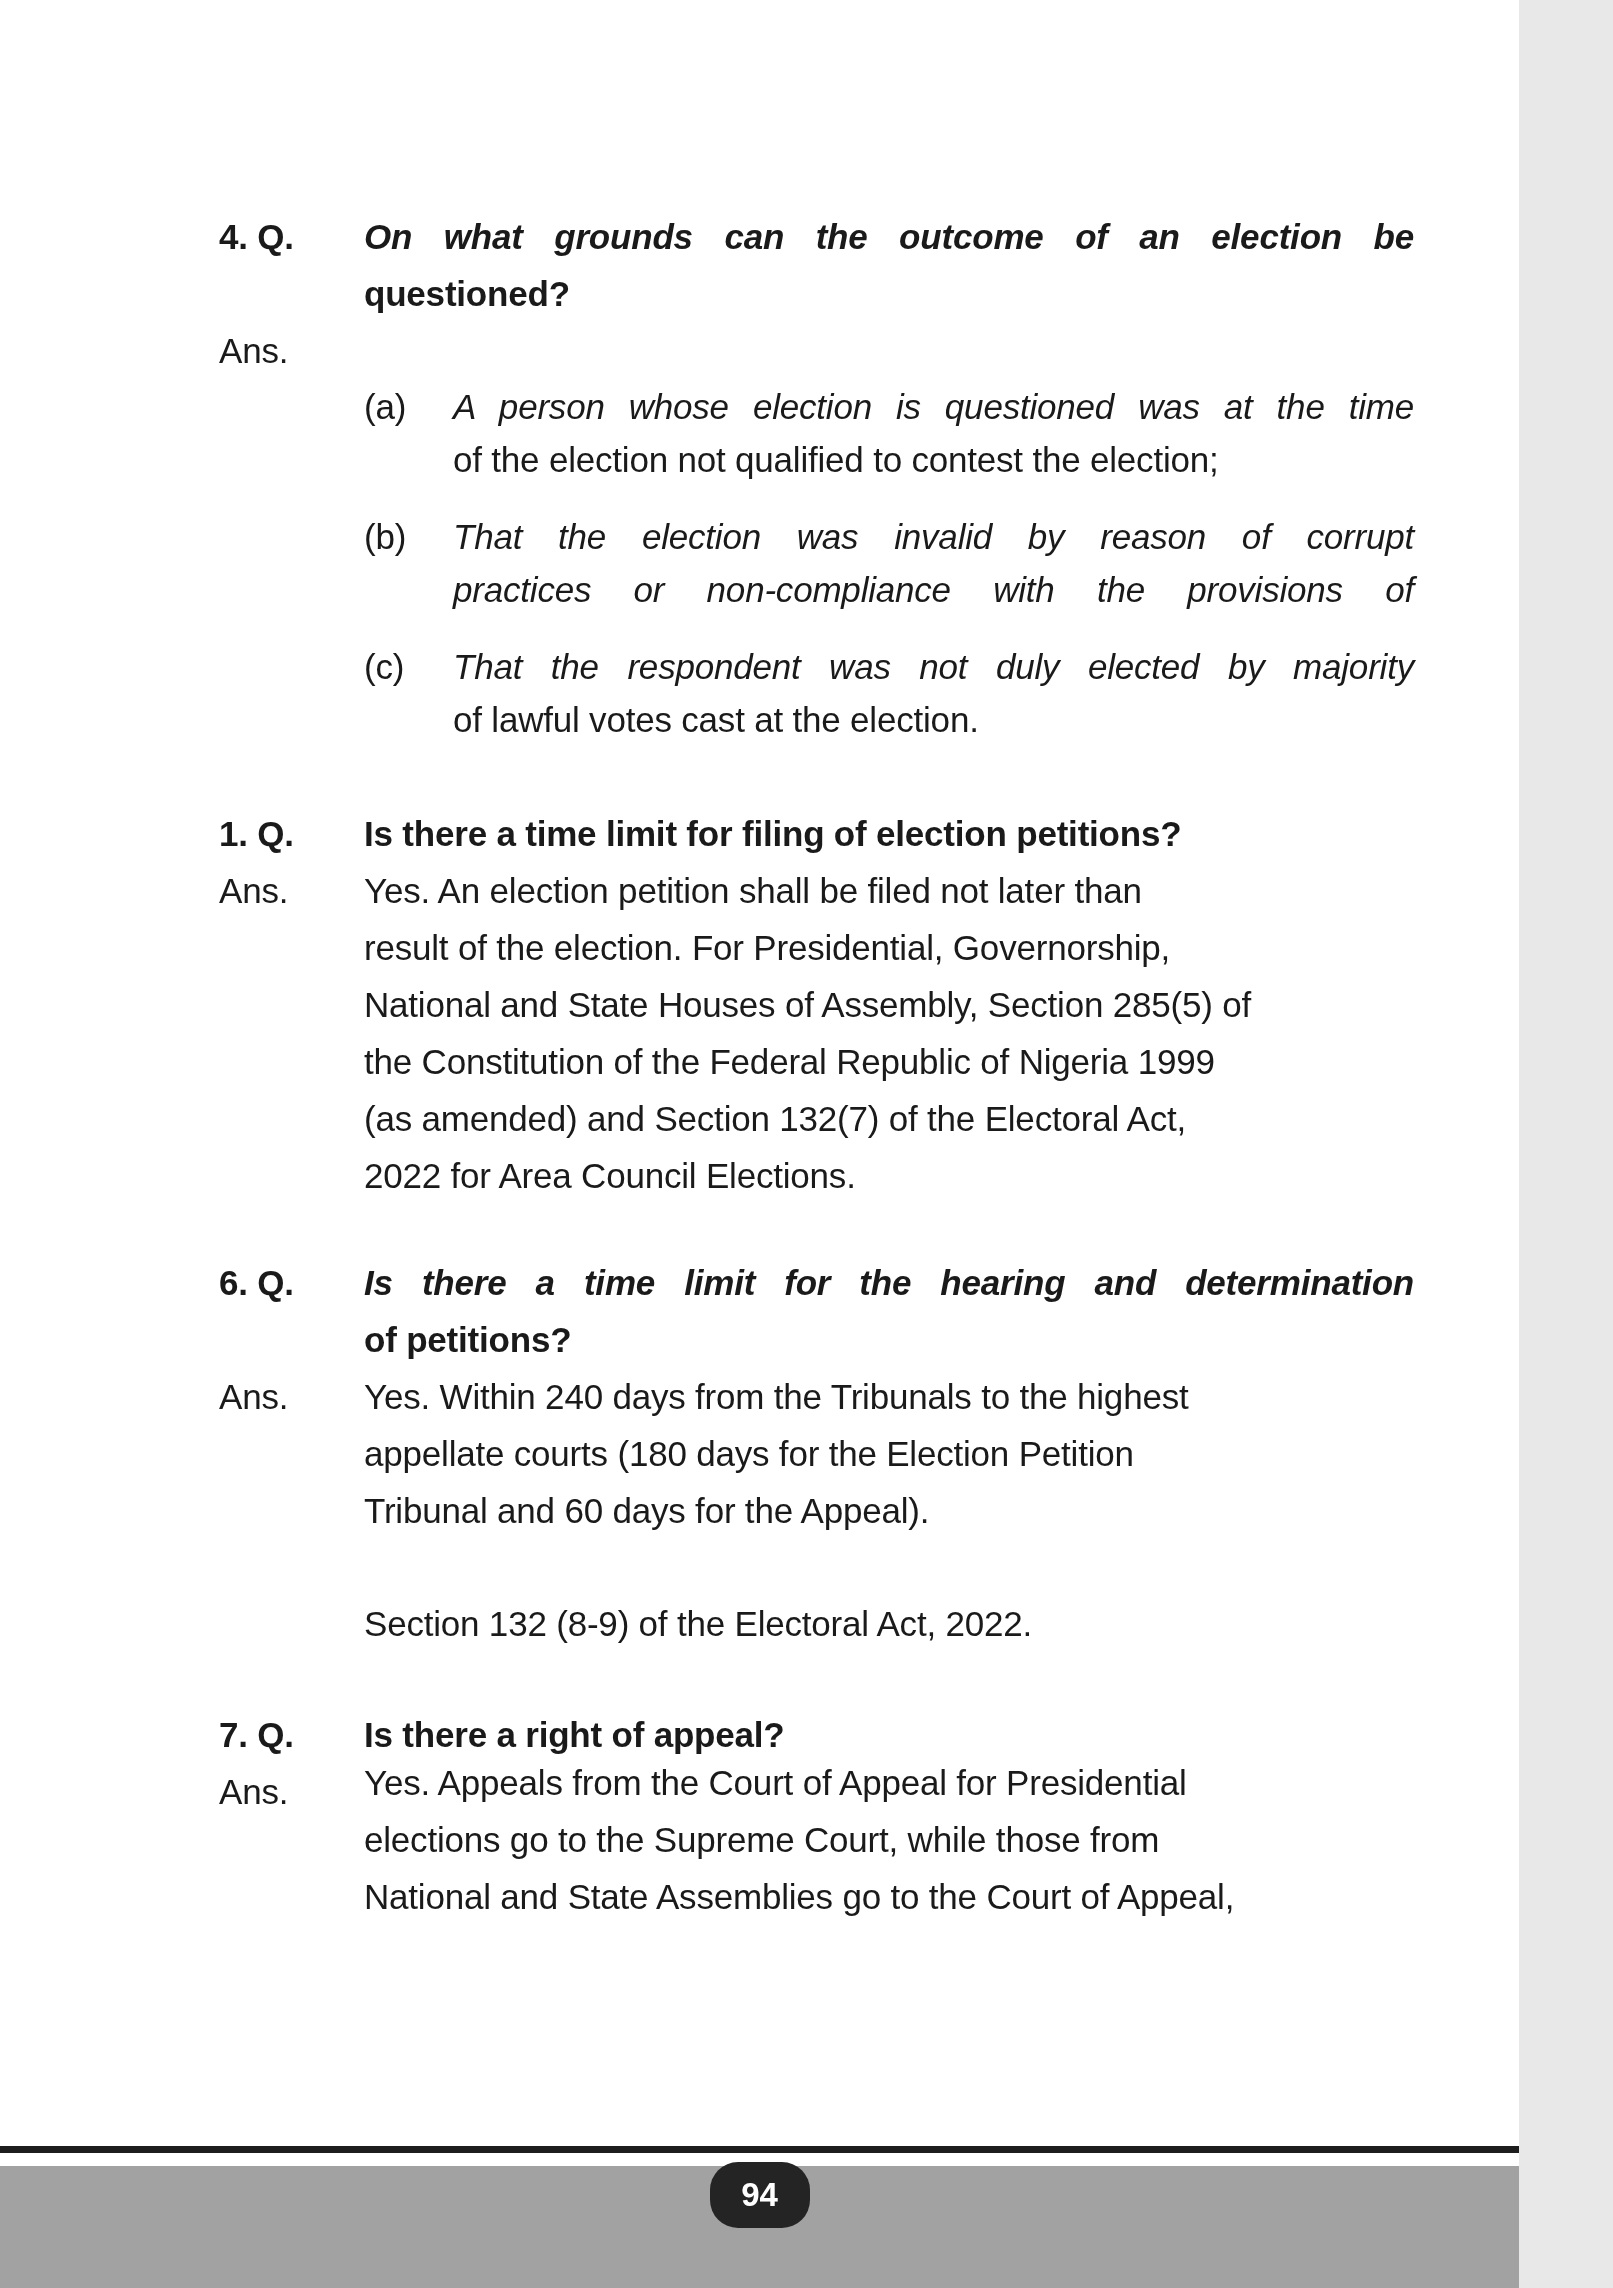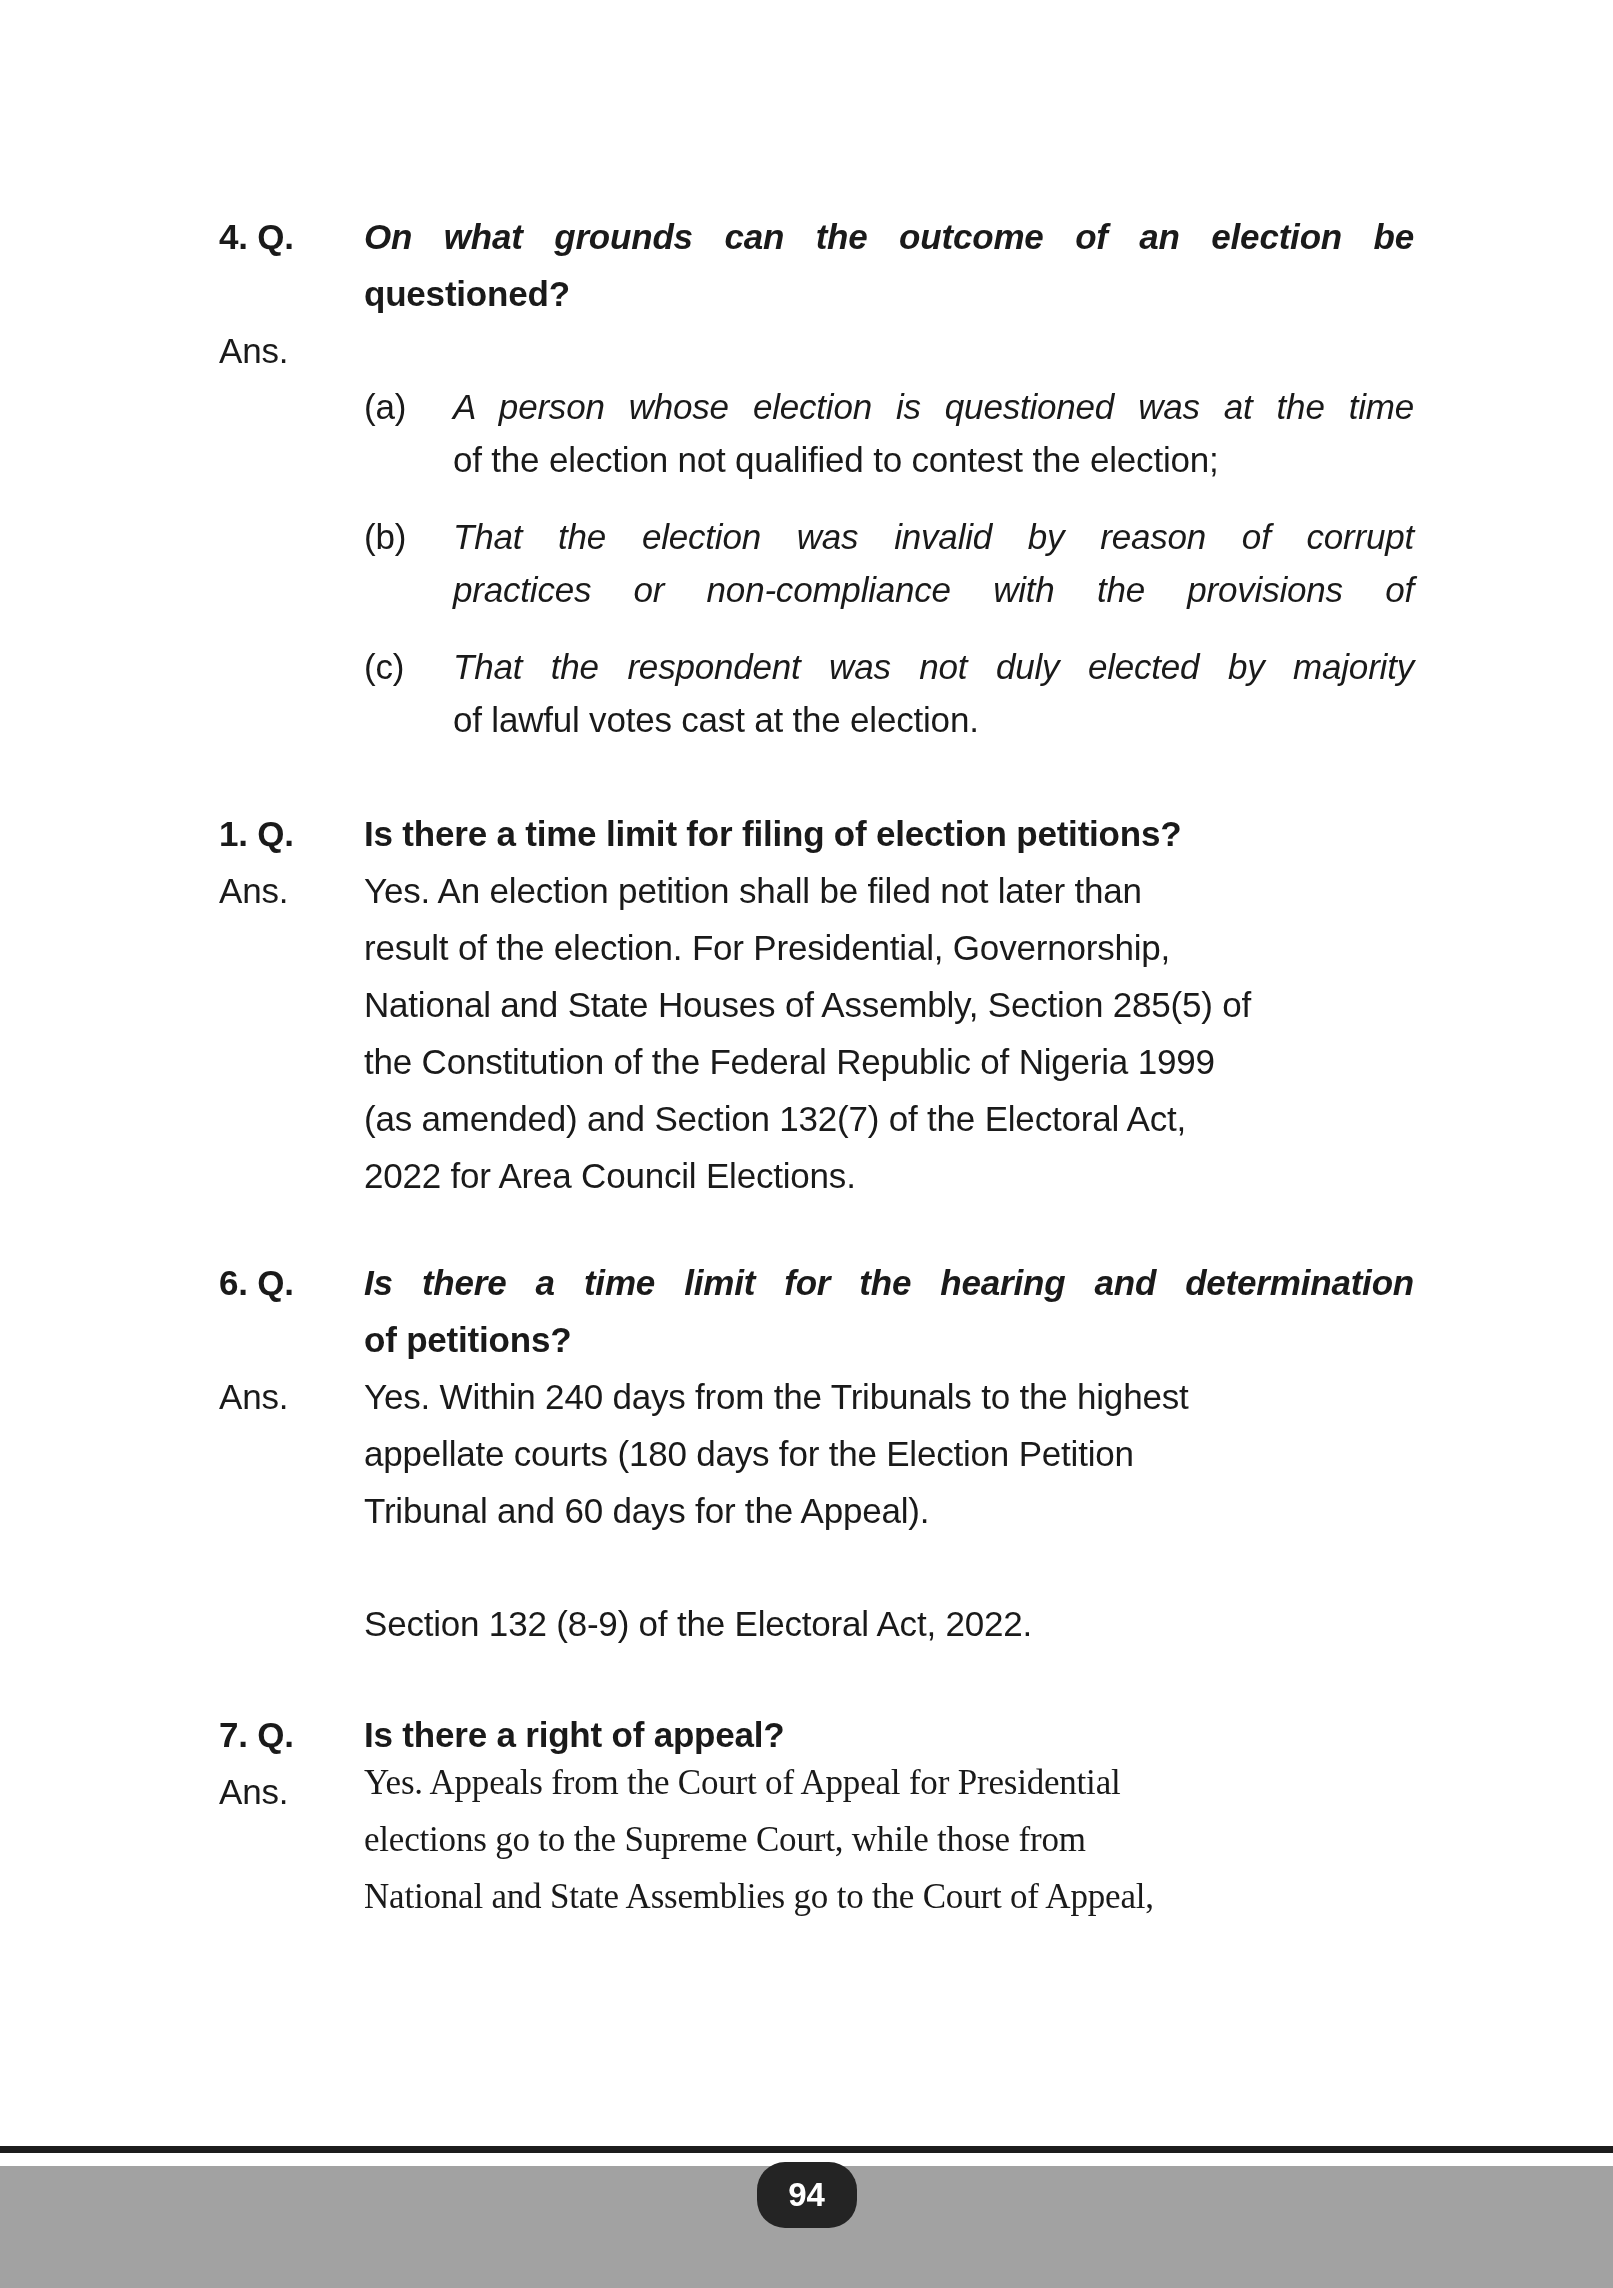--- a/index.html
+++ b/index.html
@@ -1,25 +1,26 @@
 <!DOCTYPE html>
 <html style="--c-text: #1a1a1a; --c-rule: #1d1d1d; --c-band: #a2a2a2; --c-badge: #242424; --c-badge-text: #ffffff;font-size:14.8px"><head>
 <meta charset="utf-8">
 <style>
   html, body { margin: 0; padding: 0; background: #e8e8e8; }
   .page {
     position: relative;
-    width: 1613px;
+    width: 1475px;
     height: 2289px;
     background: #ffffff;
     overflow: hidden;
     font-family: "Liberation Sans", "DejaVu Sans", sans-serif;
     color: var(--c-text, #1a1a1a);
     font-size: 35px;
     letter-spacing: -0.2px;
+    padding-left: 44px;
   }
   .content {
     position: absolute;
     left: 219px;
     top: 208px;
     width: 1195px;
   }
   .qa {
     display: grid;
     grid-template-columns: 145px 1fr;
@@ -27,21 +28,21 @@
   .bold { font-weight: 700; }
   .num      { grid-column: 1; grid-row: 1; line-height: 57px; }
   .qtext    { grid-column: 2; grid-row: 1; line-height: 57px; }
   .alabel   { grid-column: 1; grid-row: 2; line-height: 57px; }
   .abody    { grid-column: 2; grid-row: 2; line-height: 57px; }
   .note     { grid-column: 2; grid-row: 3; line-height: 57px; margin-top: 56px; }
 
   .qa-5 { margin-top: 59px; }
   .qa-6 { margin-top: 50px; }
   .qa-7 { margin-top: 54px; }
-  .qa-7 .abody { margin-top: -9.2px; font-family: Liberation Serif, serif; }
+  .qa-7 .abody { margin-top: -9.2px; }
 
   .sublist { padding-top: 58px; }
   .sub {
     display: grid;
     grid-template-columns: 89px 1fr;
     line-height: 53px;
     margin-bottom: 24px;
   }
   .sub:last-child { margin-bottom: 0; }
   .marker { grid-column: 1; }

